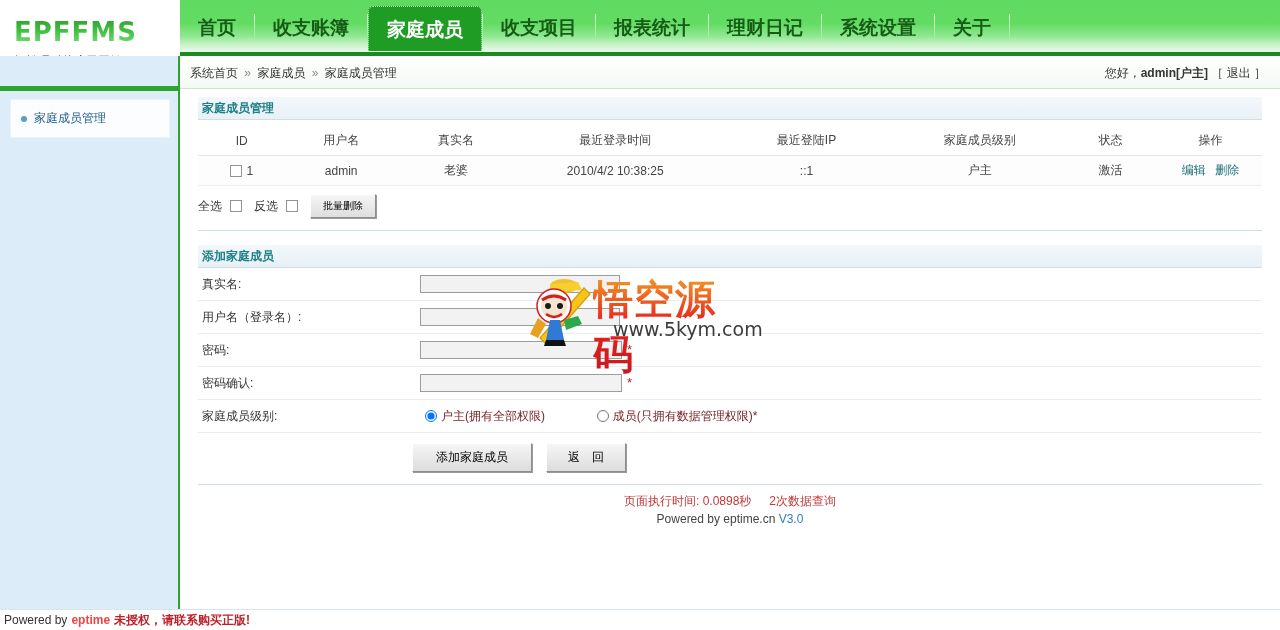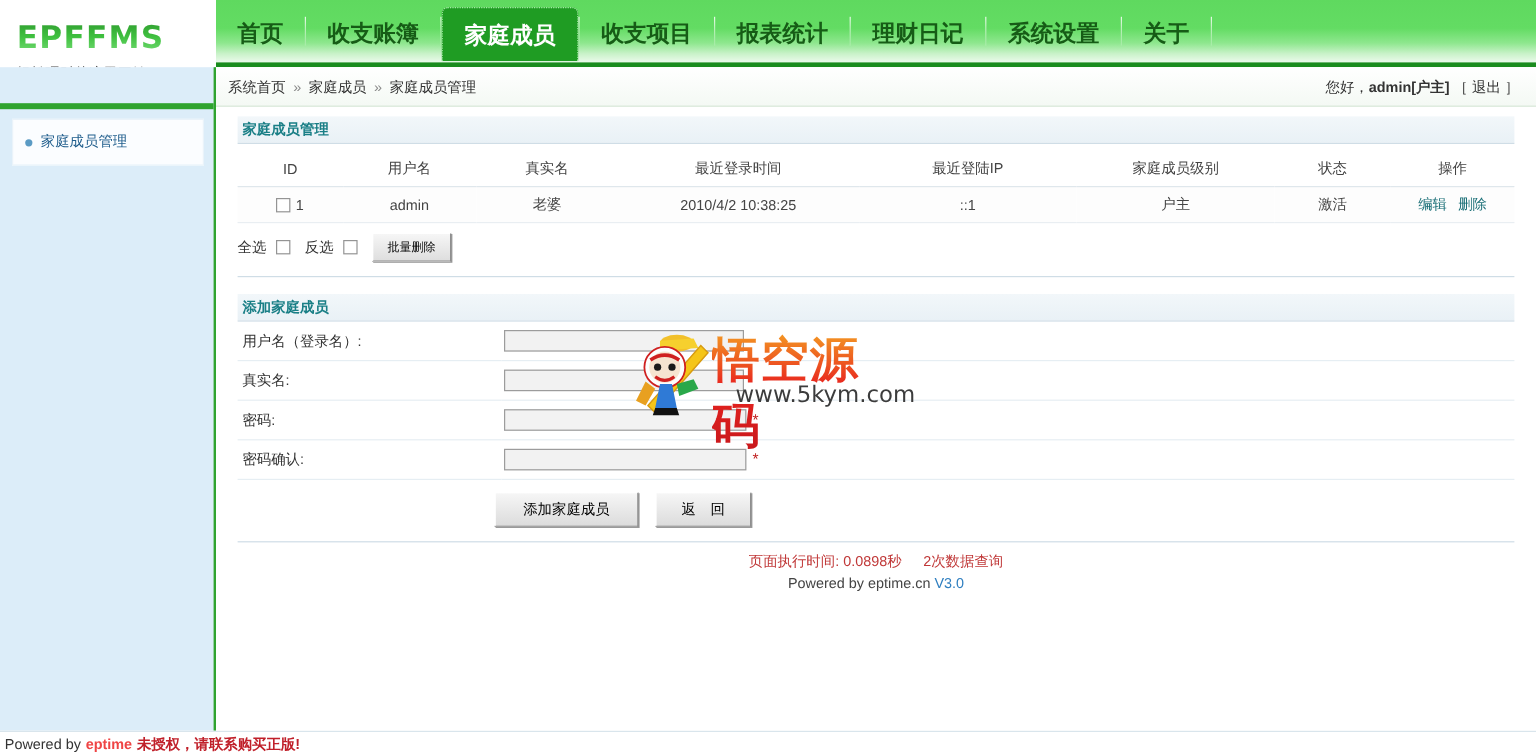--- a/index.html
+++ b/index.html
@@ -273,41 +273,49 @@
       <button class="btn">批量删除</button>
     </div>
 
     <div class="divline"></div>
 
     <div class="sec-head" style="margin-top:14px">添加家庭成员</div>
 
     <table class="frm">
       <tbody>
           <tr>
+        <td class="lbl">真实名:</td>
+        <td>
+          <input class="inp" type="text" value="" style="">
+        </td>
+      </tr>
+      <tr>
         <td class="lbl">用户名（登录名）:</td>
-        <td>
-          <input class="inp" type="text" value="" style="">
-        </td>
-      </tr>
-      <tr>
-        <td class="lbl">真实名:</td>
         <td>
           <input class="inp" type="text" value="" style="">
         </td>
       </tr>
       <tr>
         <td class="lbl">密码:</td>
         <td>
           <input class="inp wide" type="password" value="" style=""><span class="req">*</span>
         </td>
       </tr>
       <tr>
         <td class="lbl">密码确认:</td>
         <td>
           <input class="inp wide" type="password" value="" style=""><span class="req">*</span>
+        </td>
+      </tr>
+      <tr>
+        <td class="lbl">家庭成员级别:</td>
+        <td>
+          <input class="radio" type="radio" name="lvl" checked="" style=""><span class="rlabel">户主(拥有全部权限)</span>
+          <span class="rgap"></span>
+          <input class="radio" type="radio" name="lvl" style=""><span class="rlabel">成员(只拥有数据管理权限)</span><span class="rlabel">*</span>
         </td>
       </tr>
     </tbody>
       </table>
 
     <div class="formbtns">
       <button class="btn2">添加家庭成员</button>
       <button class="btn2 sm">返　回</button>
     </div>
 

